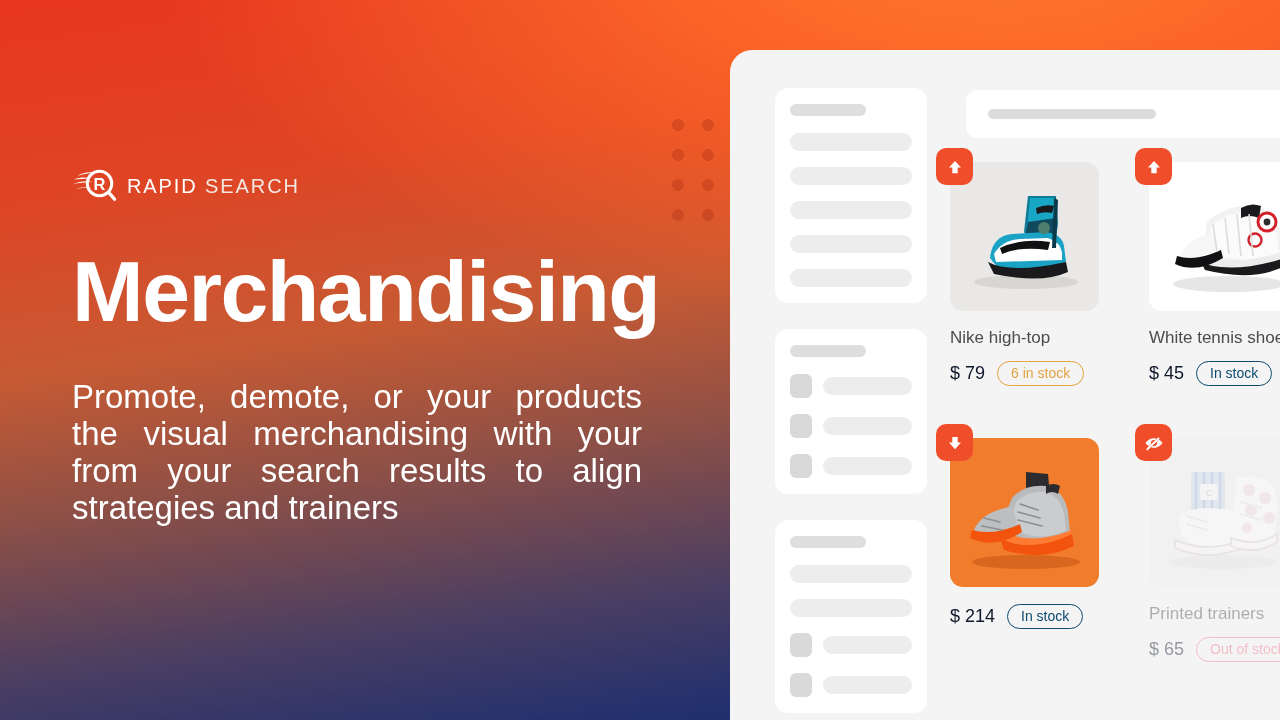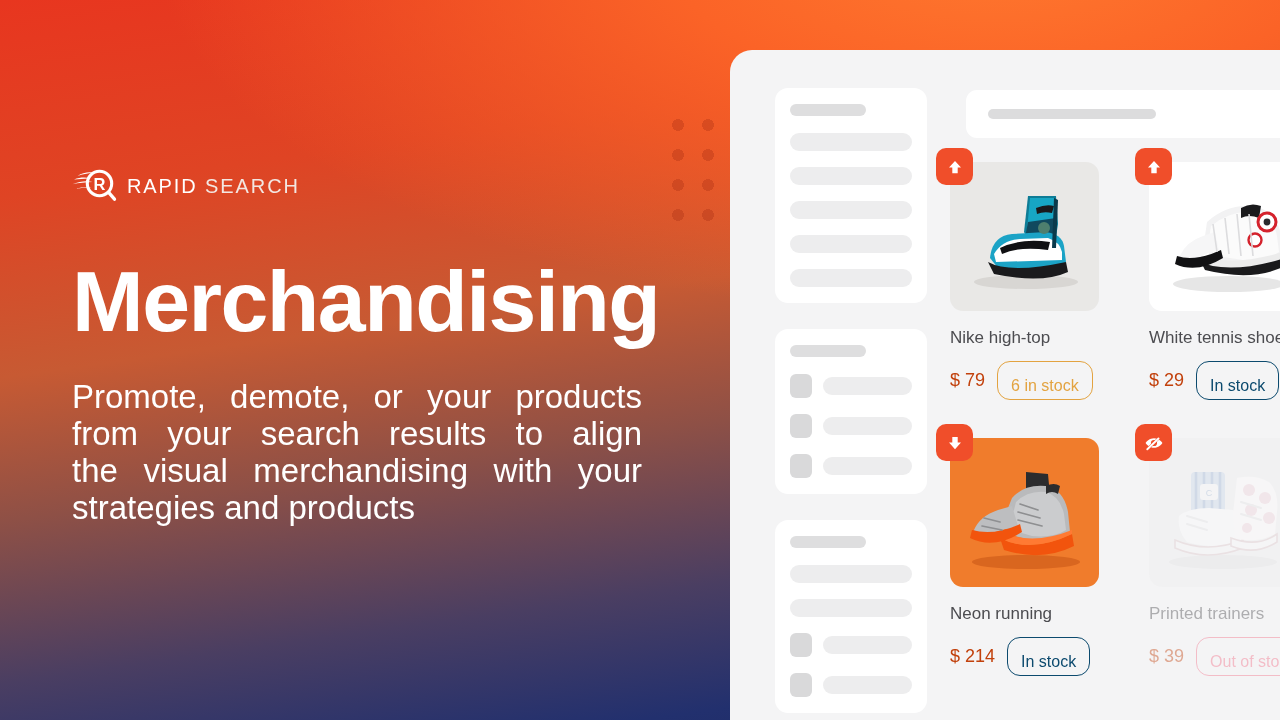--- a/index.html
+++ b/index.html
@@ -35,21 +35,21 @@
     color: #fff;
     font-size: 20px;
     letter-spacing: 1.9px;
     white-space: nowrap;
     line-height: 1;
   }
   #logo-wordmark .w-bold { font-weight: 400; }
   #logo-wordmark .w-light { font-weight: 300; color: #f3e7e2; }
 
   #page-title {
-    position: absolute; left: 0; top: 258px;
+    position: absolute; left: 0; top: 248px;
     color: #ffffff;
     font-size: 86px;
     font-weight: 700;
     letter-spacing: -1.5px;
     line-height: 1.0;
     white-space: nowrap;
   }
   #hero-paragraph {
     position: absolute; left: 0; top: 378px;
     width: 570px;
@@ -133,24 +133,24 @@
   }
   .p-badge svg { display: block; }
   .p-meta { margin-top: 17px; }
   .p-name {
     font-size: 17px;
     color: #4C4C50;
     font-weight: 400;
     white-space: nowrap;
   }
   .p-line { display: flex; align-items: center; gap: 12px; margin-top: 13px; white-space: nowrap; }
-  .p-price { font-size: 18px; color: #c2410c; }
+  .p-price { font-size: 18px; color: #0f172a; }
   .p-stock {
-    font-size: 16px;
-    padding: 16px 13px 5px;
+    font-size: 14px;
+    padding: 4px 13px 5px;
     border-radius: 13px;
     border: 1px solid currentColor;
     line-height: 1;
   }
   .stock-amber { color: #E3A340; }
   .stock-green { color: #0c4a6e; }
   .stock-red   { color: #F2728A; }
 
   
   .shoe-svg { position: absolute; inset: 0; width: 100%; height: 100%; }
@@ -178,23 +178,23 @@
       </span>
       <span id="logo-wordmark">
         <span class="w-bold">RAPID</span><span class="w-light"> SEARCH</span>
       </span>
     </div>
 
     <h1 id="page-title">Merchandising</h1>
 
     <p id="hero-paragraph">
       <span style="display: block; text-align: justify; text-align-last: justify;">Promote, demote, or your products</span>
+      <span style="display: block; text-align: justify; text-align-last: justify;">the visual merchandising with your</span>
       <span style="display: block; text-align: justify; text-align-last: justify;">from your search results to align</span>
-      <span style="display: block; text-align: justify; text-align-last: justify;">the visual merchandising with your</span>
-      <span class="lastline" style="display: block;">strategies and products</span>
+      <span class="lastline" style="display: block;">strategies and trainers</span>
     </p>
   </div>
 
   <div id="app-panel">
 
     <div id="skeleton-sidebar">
 
       <div class="skel-card">
         <div class="skel-head"></div>
         <div class="skel-bar"></div>
@@ -296,21 +296,21 @@
           </svg>
         </div>
         <span class="p-badge">
           <svg width="18" height="18" viewBox="0 0 18 18" aria-hidden="true">
             <path d="M9 3 L15 9.6 H11.7 V15.2 H6.3 V9.6 H3 Z" fill="#ffffff"></path>
           </svg>
         </span>
         <div class="p-meta">
           <div class="p-name">White tennis shoes</div>
           <div class="p-line">
-            <span class="p-price">$ 29</span>
+            <span class="p-price">$ 45</span>
             <span class="p-stock stock-green">In stock</span>
           </div>
         </div>
       </div>
 
       <div class="product-card">
         <div class="p-image">
           <svg class="shoe-svg" viewBox="0 0 149 149" aria-hidden="true">
             <rect width="149" height="149" fill="#F07C2C"></rect>
             <ellipse cx="76" cy="124" rx="54" ry="7" fill="#D9661F"></ellipse>
@@ -330,21 +330,20 @@
             </g>
             <path d="M96 48 Q104 44 110 48 L108 56 Q102 52 96 56 Z" fill="#2C2C2E"></path>
           </svg>
         </div>
         <span class="p-badge">
           <svg width="18" height="18" viewBox="0 0 18 18" aria-hidden="true">
             <path d="M9 15.2 L3 8.6 H6.3 V3 H11.7 V8.6 H15 Z" fill="#ffffff"></path>
           </svg>
         </span>
         <div class="p-meta">
-          <div class="p-name">Neon running</div>
           <div class="p-line">
             <span class="p-price">$ 214</span>
             <span class="p-stock stock-green">In stock</span>
           </div>
         </div>
       </div>
 
       <div class="product-card is-hidden">
         <div class="p-image">
           <svg class="shoe-svg" viewBox="0 0 149 149" aria-hidden="true">
@@ -382,21 +381,21 @@
           <svg width="20" height="20" viewBox="0 0 20 20" aria-hidden="true">
             <path d="M10 5.2 C14.3 5.2 17.4 8.2 18.4 10 C17.4 11.8 14.3 14.8 10 14.8 C5.7 14.8 2.6 11.8 1.6 10 C2.6 8.2 5.7 5.2 10 5.2 Z" fill="#ffffff"></path>
             <circle cx="10" cy="10" r="3.1" fill="#F04E2A"></circle>
             <path d="M4.4 15.2 L15.6 4.4" stroke="#F04E2A" stroke-width="2.6" stroke-linecap="round"></path>
             <path d="M3.3 16.3 L14.5 5.5" stroke="#ffffff" stroke-width="1.9" stroke-linecap="round"></path>
           </svg>
         </span>
         <div class="p-meta">
           <div class="p-name">Printed trainers</div>
           <div class="p-line">
-            <span class="p-price">$ 39</span>
+            <span class="p-price">$ 65</span>
             <span class="p-stock stock-red">Out of stock</span>
           </div>
         </div>
       </div>
 
     </div>
   </div>
 </div>
 
 </body></html>

